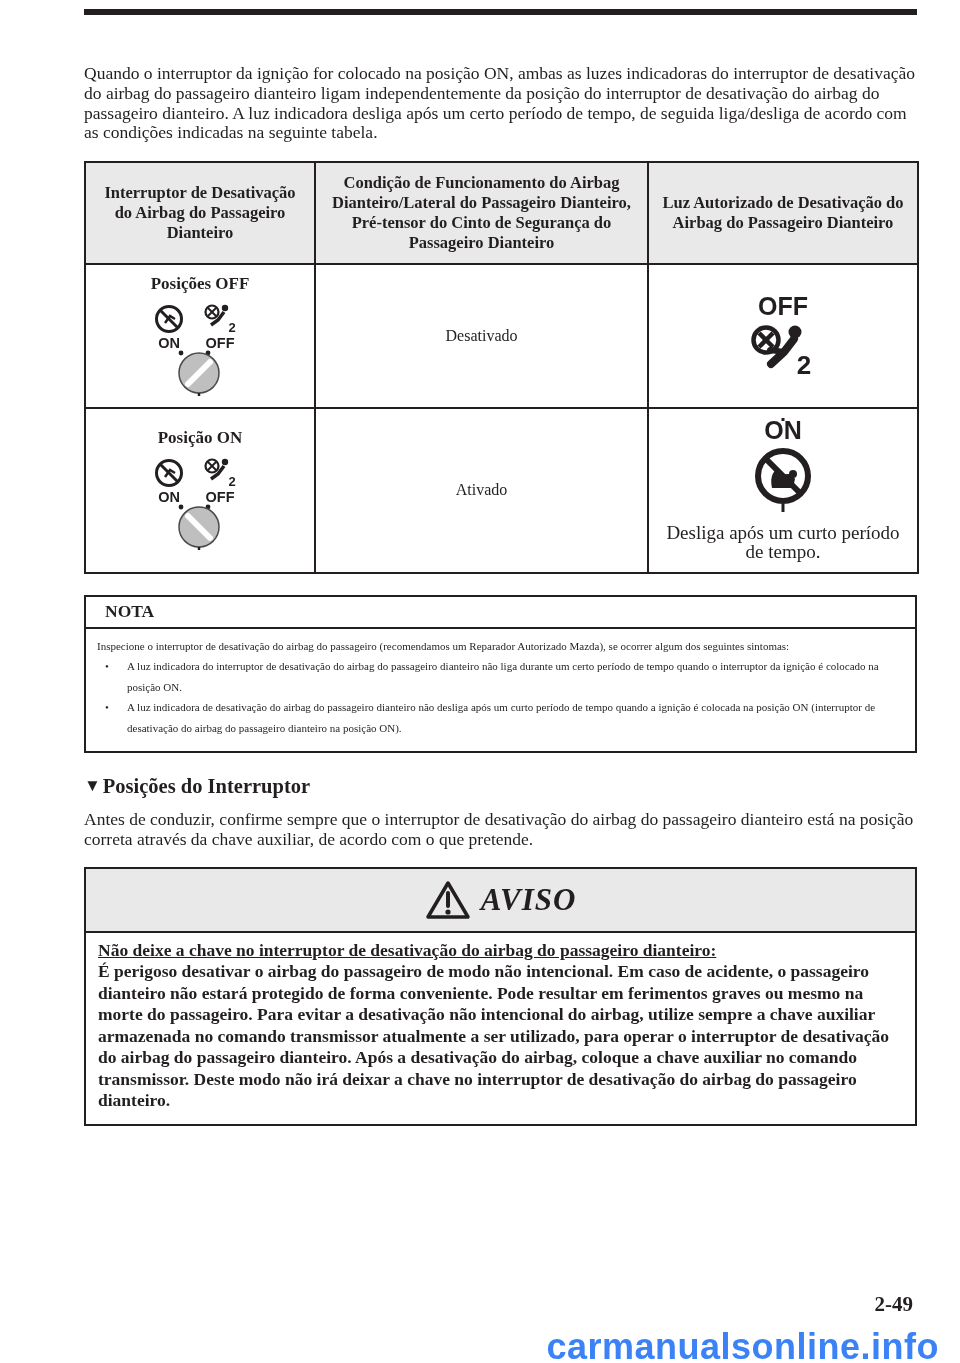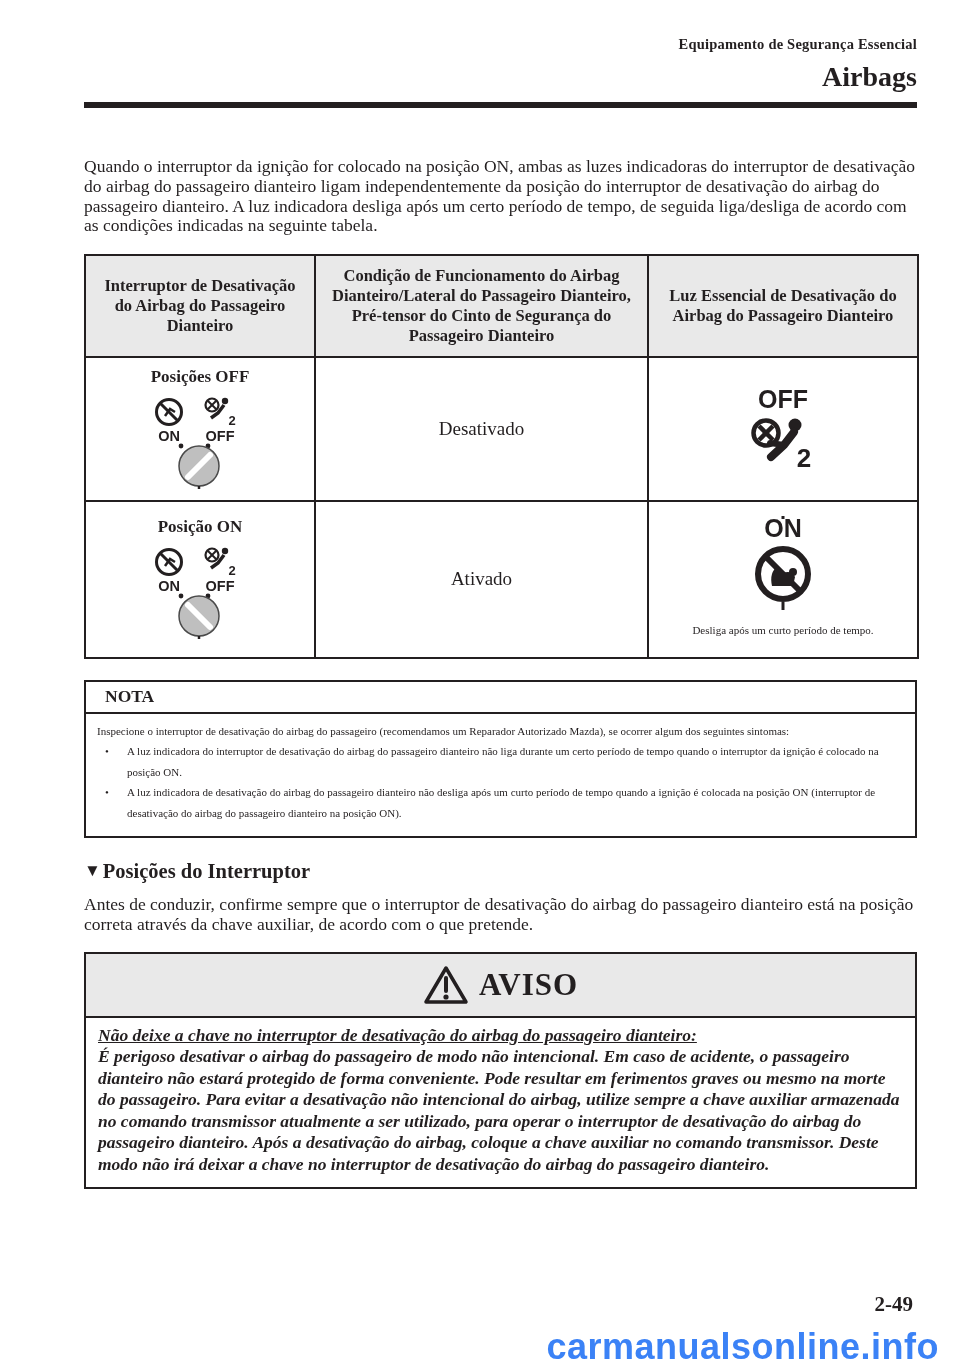--- a/index.html
+++ b/index.html
@@ -23,22 +23,22 @@
   table.switch-table{border-collapse:collapse;width:100%;margin-top:16px;table-layout:fixed;}
   .switch-table th,.switch-table td{border:2px solid #231f20;vertical-align:middle;}
   .switch-table th{
     background:#e9e9e9;font-size:16.5px;font-weight:bold;line-height:20px;
     padding:10px 12px;text-align:center;height:68px;
   }
   .switch-table td{background:#fff;text-align:center;font-size:17px;}
   .cell-pad{padding:8px 6px 10px;}
   .pos-label{font-weight:bold;font-size:17px;margin-bottom:4px;}
   td.row1{height:119px;} td.row2{height:153px;}
-  .cond{font-size:19px;}
-  .ind-caption{font-size:11px;line-height:19px;margin-top:9px;}
+  .cond{font-size:16px;}
+  .ind-caption{font-size:19px;line-height:19px;margin-top:9px;}
 
   .icon-wrap{display:flex;justify-content:center;}
 
   
   .nota{border:2px solid #231f20;margin-top:21px;}
   .nota-title{font-weight:bold;font-size:17.5px;padding:4px 19px 5px;border-bottom:2px solid #231f20;}
   .nota-body{padding:7px 11px 13px;font-size:11px;line-height:20.5px;}
   .nota-bullets{margin:0;padding:0;list-style:none;}
   .nota-bullets li{padding-left:30px;position:relative;}
   .nota-bullets li::before{content:"•";position:absolute;left:8px;}
@@ -47,58 +47,54 @@
   .section-h{margin-top:22px;font-size:20.5px;font-weight:bold;display:flex;align-items:center;gap:2px;}
   .tri{font-size:17px;transform:translateY(-1px);}
   .section-p{margin-top:11px;font-size:17.5px;line-height:20px;}
 
   
   .aviso{border:2px solid #231f20;margin-top:15px;}
   .aviso-head{
     background:#e9e9e9;border-bottom:2px solid #231f20;height:62px;
     display:flex;align-items:center;justify-content:center;gap:10px;
   }
-  .aviso-title{font-size:31px;font-weight:bold;letter-spacing:1px;}
-  .aviso-body{padding:7px 12px 12px;font-size:17.5px;line-height:21.5px;font-weight:bold;font-style:italic;border-radius:20px;}
+  .aviso-title{font-size:31px;font-weight:bold;font-style:italic;letter-spacing:1px;}
+  .aviso-body{padding:7px 12px 12px;font-size:17.5px;line-height:21.5px;font-weight:bold;border-radius:20px;}
   .aviso-lead{text-decoration:underline;}
 
   
   .page-num{position:absolute;top:1292px;right:47px;font-size:21px;font-weight:bold;}
   .watermark{
     position:absolute;top:1326px;right:21px;
     font-family:"Liberation Sans", sans-serif;font-weight:bold;
     font-size:36px;color:#3b82f6;letter-spacing:.5px;
   }
 
   svg text{font-family:"Liberation Sans", sans-serif;}
 </style>
 </head>
 <body>
 
 <div class="content">
 
-  <div class="hdr">
-    <div class="hdr-eyebrow">Equipamento de Segurança Essencial</div>
-    <div class="hdr-title">Airbags</div>
-  </div>
   <div class="rule"></div>
 
   <p class="intro">Quando o interruptor da ignição for colocado na posição ON, ambas as luzes indicadoras do interruptor de desativação do airbag do passageiro dianteiro ligam independentemente da posição do interruptor de desativação do airbag do passageiro dianteiro. A luz indicadora desliga após um certo período de tempo, de seguida liga/desliga de acordo com as condições indicadas na seguinte tabela.</p>
 
   <table class="switch-table">
     <colgroup>
         <col style="width:230px">
         <col style="width:333px">
         <col style="width:270px">
       </colgroup>
     <thead>
       <tr>
         <th>Interruptor de Desativação do Airbag do Passageiro Dianteiro</th>
         <th>Condição de Funcionamento do Airbag Dianteiro/Lateral do Passageiro Dianteiro, Pré-tensor do Cinto de Segurança do Passageiro Dianteiro</th>
-        <th>Luz Essencial de Desativação do Airbag do Passageiro Dianteiro</th>
+        <th>Luz Autorizado de Desativação do Airbag do Passageiro Dianteiro</th>
       </tr>
     </thead>
     <tbody>
       <tr>
         <td class="row1">
           <div class="cell-pad">
             <div class="pos-label">Posições OFF</div>
             <div class="icon-wrap">
 
               <svg width="112" height="98" viewBox="0 0 112 98">

